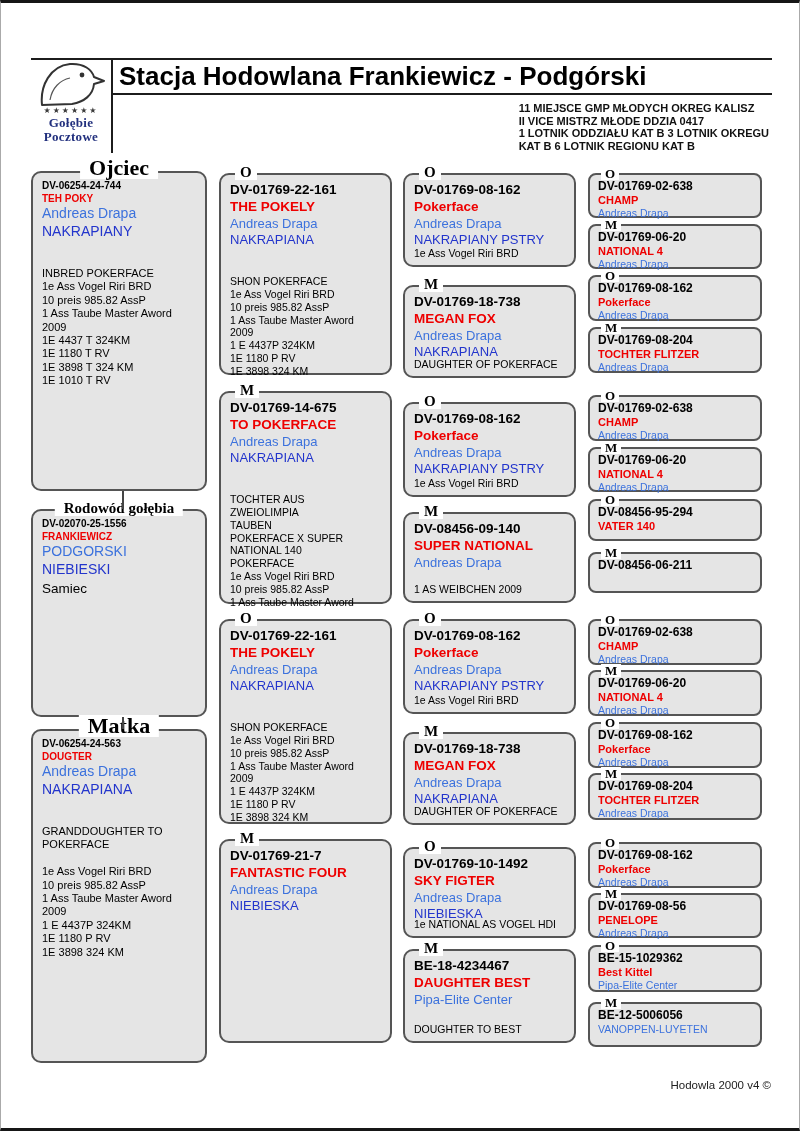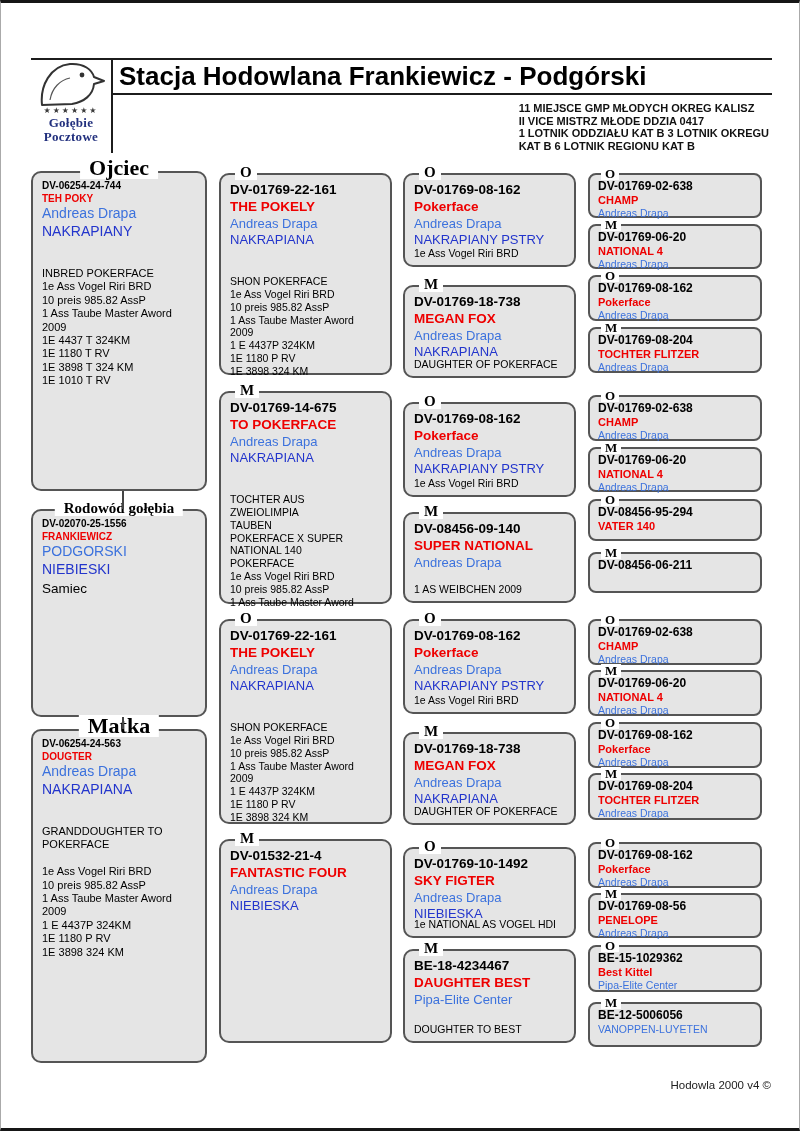--- a/index.html
+++ b/index.html
@@ -173,21 +173,21 @@
 1e Ass Vogel Riri BRD
 10 preis 985.82 AssP
 1 Ass Taube Master Aword
 2009
 1 E 4437P  324KM
 1E 1180 P RV
 1E 3898 324 KM</div>
       </div>
       <div class="pbox col2-box col2-box-3" style="top: 668px; height: 204px;">
         <span class="marker">M</span>
-        <div class="ring">DV-01532-21-4</div>
+        <div class="ring">DV-01769-21-7</div>
         <div class="pname">FANTASTIC FOUR</div>
         <div class="breeder">Andreas Drapa</div>
         <div class="colorline">NIEBIESKA</div>
       </div>
     </div>
   <div id="col3" class="pcol">
       <div class="pbox col3-box col3-box-0" style="top: 2px; height: 94px;">
         <span class="marker">O</span>
         <div class="ring">DV-01769-08-162</div>
         <div class="pname">Pokerface</div>

